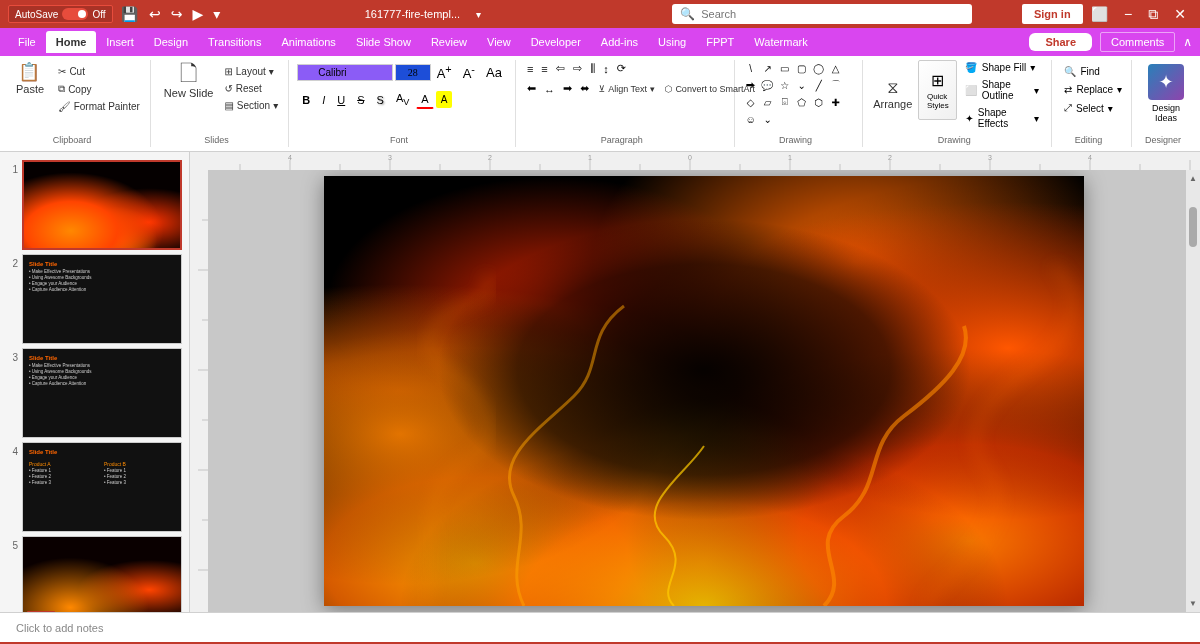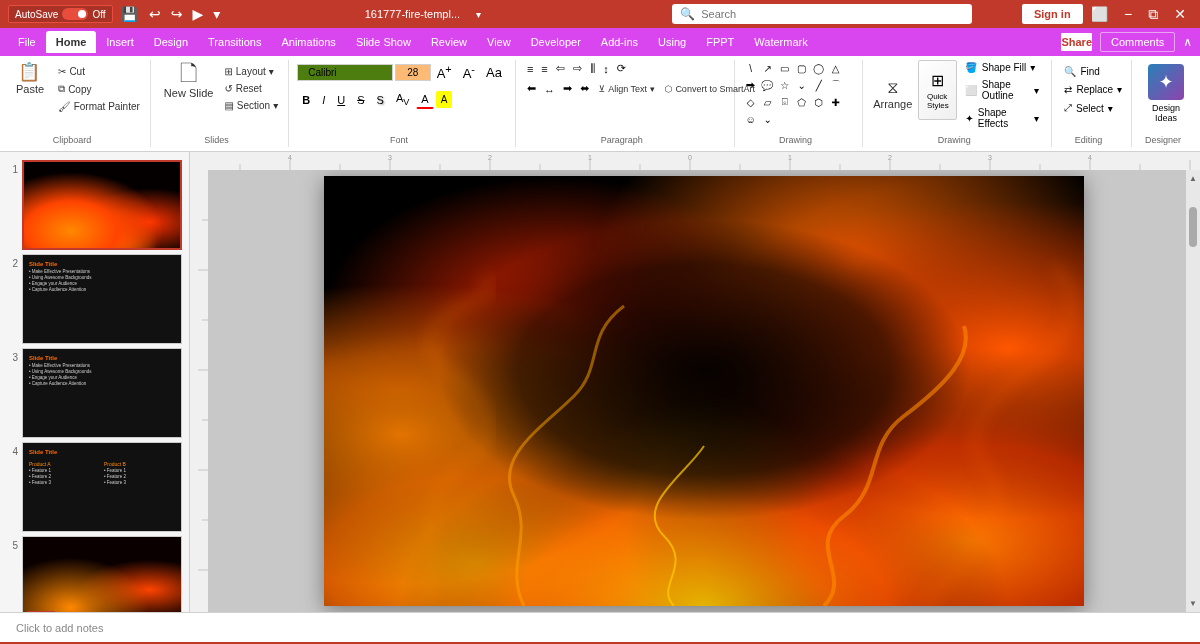--- a/index.html
+++ b/index.html
@@ -28,41 +28,41 @@
     .win-btn { color: white; cursor: pointer; font-size: 14px; padding: 2px 6px; border-radius: 2px; }
 
     
     .ribbon-tabs {
       display: flex; align-items: center; background: #d946ef; padding: 0 8px;
       border-bottom: none; height: 28px;
     }
     .ribbon-tab { padding: 5px 10px; cursor: pointer; color: white; font-size: 11px; border-radius: 3px 3px 0 0; }
     .ribbon-tab.active { background: white; color: #333; font-weight: 600; }
     .ribbon-right { margin-left: auto; display: flex; align-items: center; gap: 8px; }
-    .share-btn { background: white; color: #c0392b; border: none; padding: 3px 0; border-radius: 1px; cursor: pointer; font-size: 11px; font-weight: 600; }
+    .share-btn { background: white; color: #c0392b; border: none; padding: 3px 16px; border-radius: 6px; cursor: pointer; font-size: 11px; font-weight: 600; }
     .comments-btn { background: transparent; color: white; border: 1px solid rgba(255,255,255,0.5); padding: 3px 10px; border-radius: 2px; cursor: pointer; font-size: 11px; }
     .collapse-btn { color: white; cursor: pointer; font-size: 12px; }
 
     
     .ribbon {
       background: white; border-bottom: 1px solid #d0d0d0; display: flex; align-items: stretch;
       padding: 4px 0; min-height: 88px; position: relative;
     }
     .ribbon-group { display: flex; flex-direction: column; align-items: flex-start; padding: 0 8px; border-right: 1px solid #e0e0e0; position: relative; }
     .ribbon-group-label { position: absolute; bottom: 2px; left: 0; right: 6px; text-align: center; font-size: 9px; color: #666; }
     .ribbon-group-content { display: flex; align-items: flex-start; gap: 2px; flex: 1; padding-bottom: 16px; }
 
     .r-btn { display: flex; flex-direction: column; align-items: center; justify-content: center; cursor: pointer; padding: 3px 5px; border-radius: 3px; min-width: 36px; font-size: 9px; color: #333; gap: 2px; }
     .r-btn .icon { font-size: 18px; line-height: 1; }
     .r-btn .label { font-size: 11px; white-space: nowrap; }
 
     .r-btn-sm { display: flex; align-items: center; justify-content: flex-start; cursor: pointer; padding: 2px 4px; border-radius: 2px; font-size: 10px; color: #333; gap: 3px; white-space: nowrap; }
 
-    .font-box { border: 1px solid #d0d0d0; padding: 2px 10px; font-size: 10px; width: 130px; cursor: pointer; background: #4d7c0f; }
-    .fontsize-box { border: 1px solid #d0d0d0; padding: 2px 4px; font-size: 10px; width: 36px; cursor: pointer; background: #fdba74; text-align: center; }
+    .font-box { border: 1px solid #d0d0d0; padding: 2px 20px; font-size: 10px; width: 130px; cursor: pointer; background: #8b5cf6; }
+    .fontsize-box { border: 1px solid #d0d0d0; padding: 2px 4px; font-size: 10px; width: 36px; cursor: pointer; background: #1d4ed8; text-align: center; font-family: Liberation Serif, serif; }
 
     .format-row { display: flex; align-items: center; gap: 2px; }
     .fmt-btn { cursor: pointer; padding: 2px 4px; border-radius: 2px; font-size: 11px; border: 1px solid transparent; }
     .fmt-btn.bold { font-weight: bold; }
     .fmt-btn.italic { font-style: italic; }
     .fmt-btn.underline { text-decoration: underline; }
 
     .para-btn { cursor: pointer; padding: 2px 3px; border-radius: 2px; font-size: 11px; }
     .shape-item { width: 16px; height: 16px; display: flex; align-items: center; justify-content: center; cursor: pointer; font-size: 10px; }
     .quick-styles { width: 46px; height: 60px; background: linear-gradient(135deg, #fff 0%, #f0f0f0 100%); border: 1px solid #ccc; cursor: pointer; display: flex; flex-direction: column; align-items: center; justify-content: center; font-size: 9px; gap: 2px; border-radius: 2px; }

